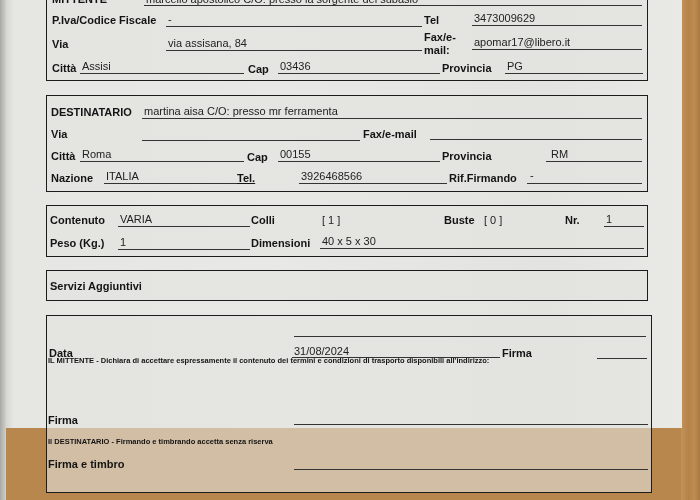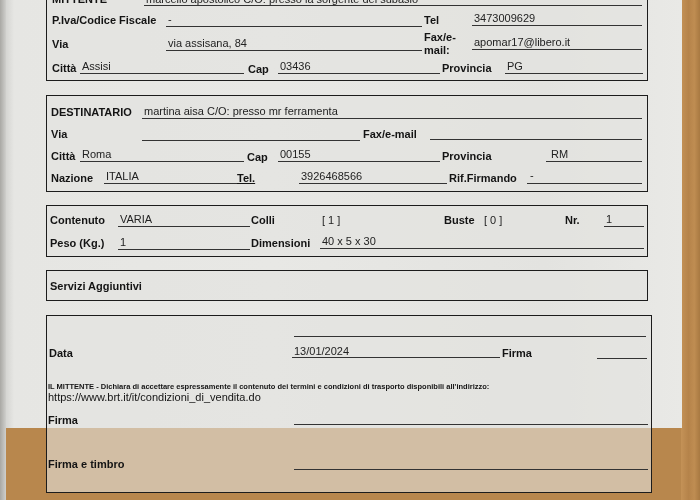--- a/index.html
+++ b/index.html
@@ -118,27 +118,27 @@
   <span class="v" style="left:322px;top:235px;">40 x 5 x 30</span>
   <div class="ln" style="left:320px;top:248px;width:324px;"></div>
 
   <div class="box" style="top:270px;height:31px;"></div>
   <span class="t b" style="left:50px;top:280px;">Servizi Aggiuntivi</span>
 
   <div class="box" style="top:315px;height:178px;width:606px;"></div>
   <div class="ln" style="left:294px;top:336px;width:352px;"></div>
 
   <span class="t b" style="left:49px;top:347px;">Data</span>
-  <span class="v" style="left:294px;top:345px;">13/01/2024</span>
+  <span class="v" style="left:294px;top:345px;">31/08/2024</span>
   <div class="ln" style="left:292px;top:357px;width:208px;"></div>
   <span class="t b" style="left:502px;top:347px;">Firma</span>
   <div class="ln" style="left:597px;top:358px;width:50px;"></div>
 
-  <span class="t small" style="left:48px;top:382px;">IL MITTENTE - Dichiara di accettare espressamente il contenuto dei termini e condizioni di trasporto disponibili all'indirizzo:</span>
-  <span class="t" style="left:48px;top:391px;">https://www.brt.it/it/condizioni_di_vendita.do</span>
+  <span class="t small" style="left:48px;top:356px;">IL MITTENTE - Dichiara di accettare espressamente il contenuto dei termini e condizioni di trasporto disponibili all'indirizzo:</span>
 
   <span class="t b" style="left:48px;top:414px;">Firma</span>
   <div class="ln" style="left:294px;top:424px;width:354px;"></div>
 
+  <span class="t small" style="left:48px;top:437px;">Il DESTINATARIO - Firmando e timbrando accetta senza riserva</span>
 
   <span class="t b" style="left:48px;top:458px;">Firma e timbro</span>
   <div class="ln" style="left:294px;top:469px;width:354px;"></div>
 </div>
 
 </body></html>

